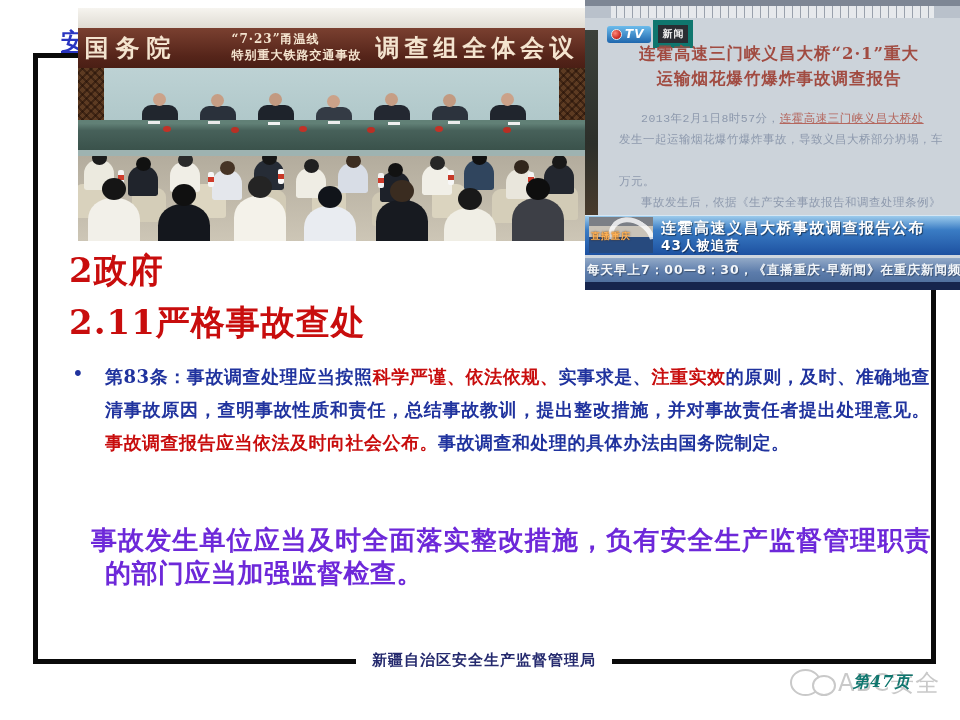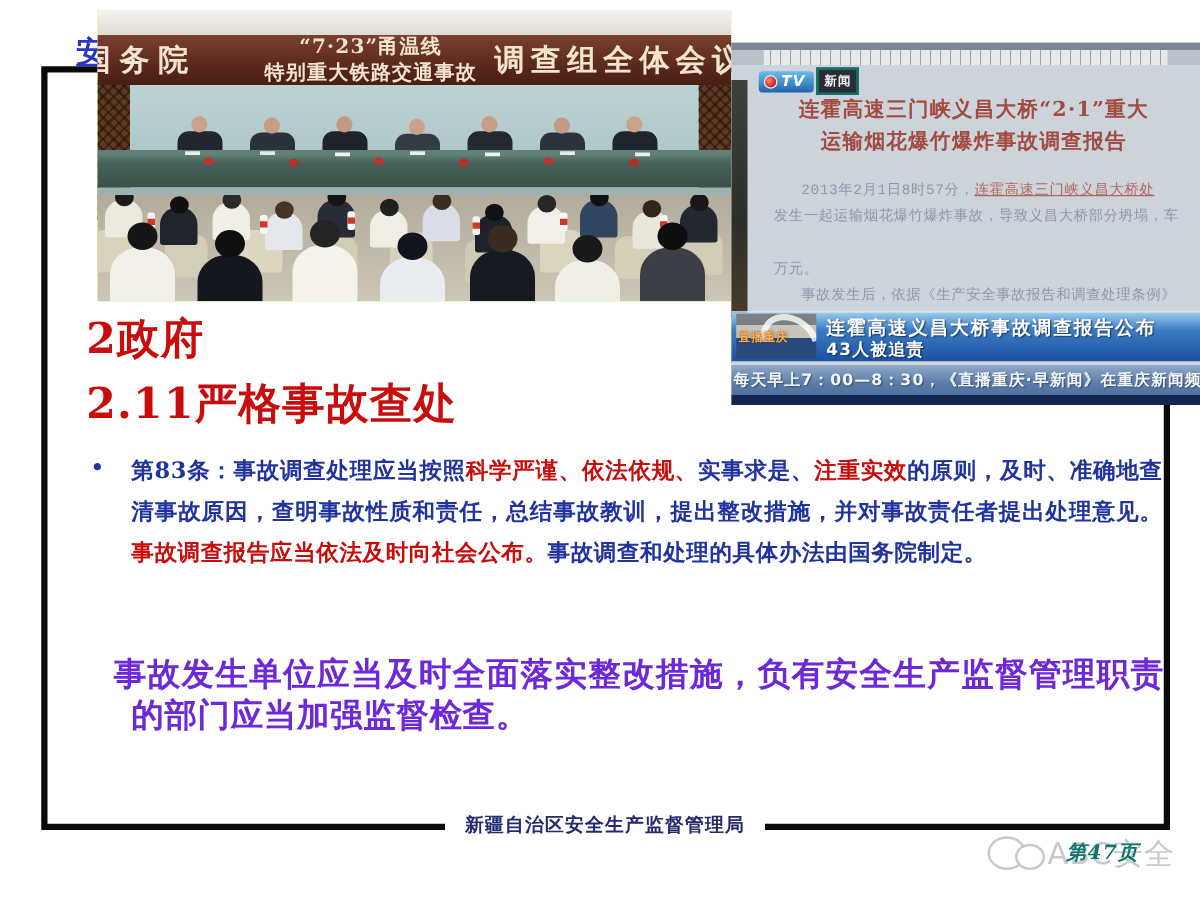--- a/index.html
+++ b/index.html
@@ -15,21 +15,21 @@
   #hidden-char{left:61px;top:26px;font-size:23px;font-weight:bold;color:#2a35c0;
     text-decoration:underline;font-family:"DejaVu Serif",serif;}
 
   
   #left-photo{left:78px;top:8px;width:507px;height:233px;overflow:hidden;background:#bef264;}
   .lp-ceiling{left:0;top:0;width:507px;height:22px;background:linear-gradient(180deg,#f6f4ef,#ddd9d0);}
   .lp-banner{left:0;top:20px;width:507px;height:40px;
     background:linear-gradient(180deg,#7a4030,#56251a 70%,#4a1f15);
     color:#f4e4cf;display:flex;align-items:center;justify-content:center;gap:14px;font-weight:bold;}
   .lp-banner-left{font-size:24px;letter-spacing:7px;white-space:nowrap;}
-  .lp-banner-mid{font-size:16px;line-height:1.3;text-align:center;letter-spacing:1px;white-space:nowrap;margin-left:40px;}
+  .lp-banner-mid{font-size:12px;line-height:1.3;text-align:left;letter-spacing:1px;white-space:nowrap;margin-left:40px;}
   .lp-banner-right{font-size:24px;letter-spacing:5px;white-space:nowrap;}
   .lp-wall{left:0;top:60px;width:507px;height:82px;background:linear-gradient(180deg,#bdd2d4,#a9c2c4);}
   .lp-pillar{top:58px;width:26px;height:110px;background:
     repeating-linear-gradient(45deg,rgba(30,12,4,.45) 0 2px,transparent 2px 6px),
     repeating-linear-gradient(-45deg,rgba(30,12,4,.45) 0 2px,transparent 2px 6px),#5d3b22;}
   .lp-pillar-l{left:0;}
   .lp-pillar-r{left:481px;height:125px;}
   .lp-official-torso{left:64px;top:97px;width:36px;height:18px;border-radius:9px 9px 0 0;background:#21262e;
     box-shadow:58px 1px #2a313b,116px 0 #1e232b,174px 2px #343b45,232px 0 #232831,290px 1px #2c333d,348px 0 #20252d;}
   .lp-official-head{left:75px;top:85px;width:13px;height:13px;border-radius:50%;background:#cba289;
@@ -53,33 +53,33 @@
     box-shadow:90px 2px #f6f6f6,160px -1px #fafafa,260px 3px #f2f2f2,330px 0 #f7f7f7,410px 2px #f4f4f4;}
   .aud-bottle-label{left:40px;top:19px;width:6px;height:5px;background:#cf3b2b;
     box-shadow:90px 2px #cf3b2b,160px -1px #c73828,260px 3px #cf3b2b,330px 0 #c73828,410px 2px #cf3b2b;}
   .aud-shirt-near{left:10px;top:42px;width:52px;height:48px;border-radius:45% 45% 5% 5%;background:#f2f0e9;
     box-shadow:70px 6px #14171d,146px -2px #f4f2ea,216px 8px #e9ecf1,288px 2px #171a20,356px 10px #f0eee5,424px 0 #3d3f46;}
   .aud-head-near{left:24px;top:22px;width:24px;height:22px;border-radius:50%;background:#151515;
     box-shadow:70px 6px #101010,146px -2px #242424,216px 8px #11141a,288px 2px #3a2c20,356px 10px #191919,424px 0 #0e0e0e;}
 
   
   #right-photo{left:585px;top:0;width:375px;height:290px;overflow:hidden;background:#ccd3da;
-    font-family:"DejaVu Sans","Liberation Sans",sans-serif;margin-top:34px;}
+    font-family:"DejaVu Sans","Liberation Sans",sans-serif;}
   .rp-toolbar{left:0;top:0;width:375px;height:6px;background:#7d8694;}
   .rp-ruler{left:0;top:6px;width:375px;height:12px;background:
     repeating-linear-gradient(90deg,transparent 0 7px,#99a1ac 7px 8px),#e6e9ec;}
   .rp-ruler-endl{left:0;top:6px;width:26px;height:12px;background:#b9c1cb;}
   .rp-ruler-endr{left:349px;top:6px;width:26px;height:12px;background:#b9c1cb;}
   .rp-leftband{left:0;top:30px;width:13px;height:190px;background:linear-gradient(180deg,#3c413b,#2c2f2a 60%,#4a3b2c);}
   .rp-logo{left:22px;top:20px;display:flex;align-items:center;}
   .rp-logo-main{position:relative;background:linear-gradient(180deg,#6cbcec,#1e66ad);border-radius:3px;
     padding:1px 7px 2px 18px;color:#fff;font-weight:bold;font-style:italic;font-size:12px;letter-spacing:1px;}
   .rp-logo-ball{position:absolute;left:4px;top:3px;width:11px;height:11px;border-radius:50%;
     background:radial-gradient(circle at 35% 35%,#ff8878,#c3231c 70%);border:1px solid #e8e8e8;box-sizing:border-box;}
-  .rp-logo-news{margin-left:2px;background:#2a2d33;border:2px solid #0f766e;color:#f0f0f0;
+  .rp-logo-news{margin-left:2px;background:#2a2d33;border:5px solid #0f766e;color:#f0f0f0;
     font-size:10px;font-weight:bold;padding:2px 4px;letter-spacing:1px;}
   .rp-title{left:20px;top:42px;width:348px;text-align:center;color:#a14b41;font-weight:bold;
     font-size:16.5px;line-height:1.5;letter-spacing:1px;font-family:"DejaVu Serif",serif;}
   .rp-body{left:34px;top:108px;width:334px;font-size:11.5px;line-height:21px;color:#8d99ad;
     letter-spacing:.5px;font-family:Liberation Mono, monospace;}
   .rp-body .indent{display:inline-block;width:22px;}
   .rp-link{color:#b4675e;text-decoration:underline;}
   .rp-banner{left:0;top:215px;width:375px;height:40px;
     background:linear-gradient(180deg,#9ccbec 0,#3a7cc4 35%,#1c4f9f 100%);
     border-top:1px solid #d7e6f2;}

